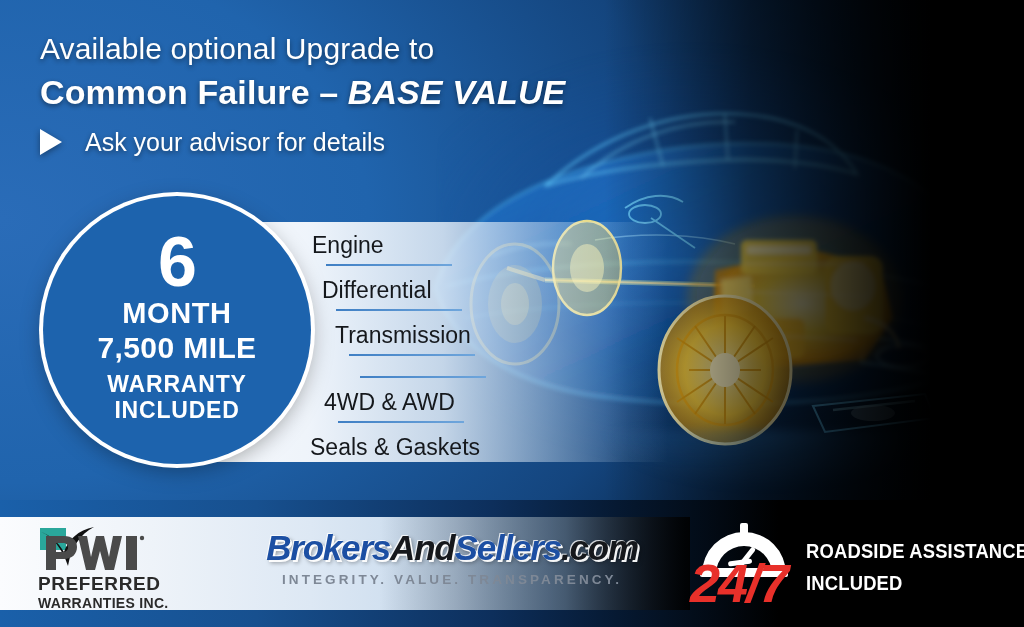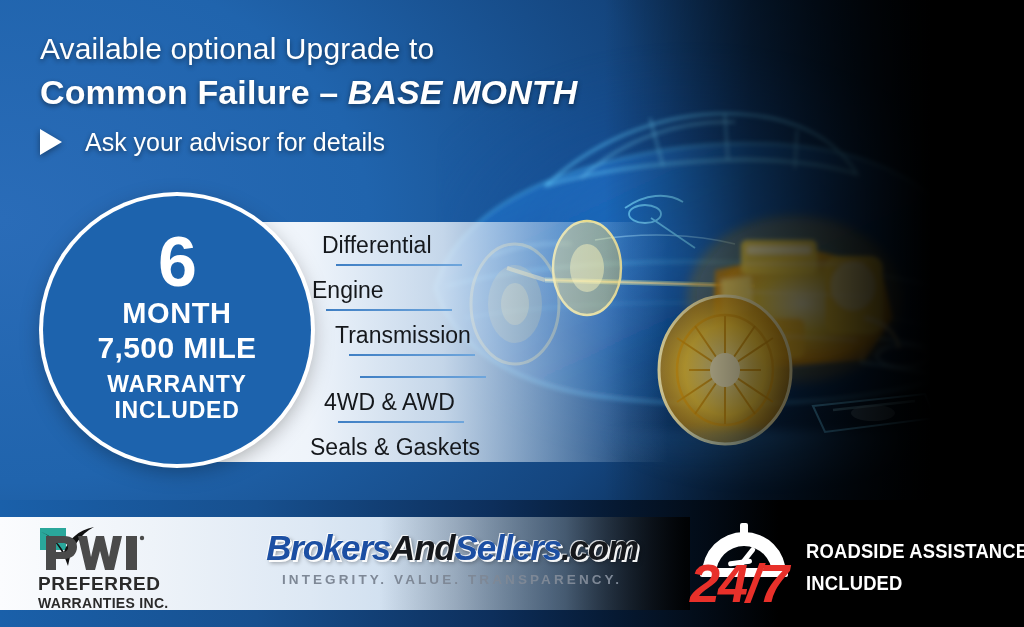--- a/index.html
+++ b/index.html
@@ -307,31 +307,31 @@
         <ellipse cx="250" cy="196" rx="16" ry="9"></ellipse>
         <path d="M256 200 L300 230"></path>
       </g>
     </svg>
   </div>
   <div class="car-reflect"></div>
   <div class="bg-dark-right"></div>
 
   <div class="headline">
     <div class="hl-1">Available optional Upgrade to</div>
-    <div class="hl-2"><span>Common Failure – </span><em>BASE MONTH</em></div>
+    <div class="hl-2"><span>Common Failure – </span><em>BASE VALUE</em></div>
     <div class="hl-3-row">
       <span class="play-tri"></span>
       <span class="hl-3">Ask your advisor for details</span>
     </div>
   </div>
 
   <div class="cov-panel"></div>
   <div class="cov-list">
+    <div class="cov-item i0"><span>Engine</span><span class="rule"></span></div>
     <div class="cov-item i1"><span>Differential</span><span class="rule"></span></div>
-    <div class="cov-item i0"><span>Engine</span><span class="rule"></span></div>
     <div class="cov-item i2"><span>Transmission</span><span class="rule"></span></div>
     <div class="cov-item i3"><span class="rule"></span></div>
     <div class="cov-item i4"><span>4WD &amp; AWD</span><span class="rule"></span></div>
     <div class="cov-item i5"><span>Seals &amp; Gaskets</span></div>
   </div>
 
   <div class="badge">
     <div class="b-num">6</div>
     <div class="b-month">MONTH</div>
     <div class="b-mile">7,500 MILE</div>

